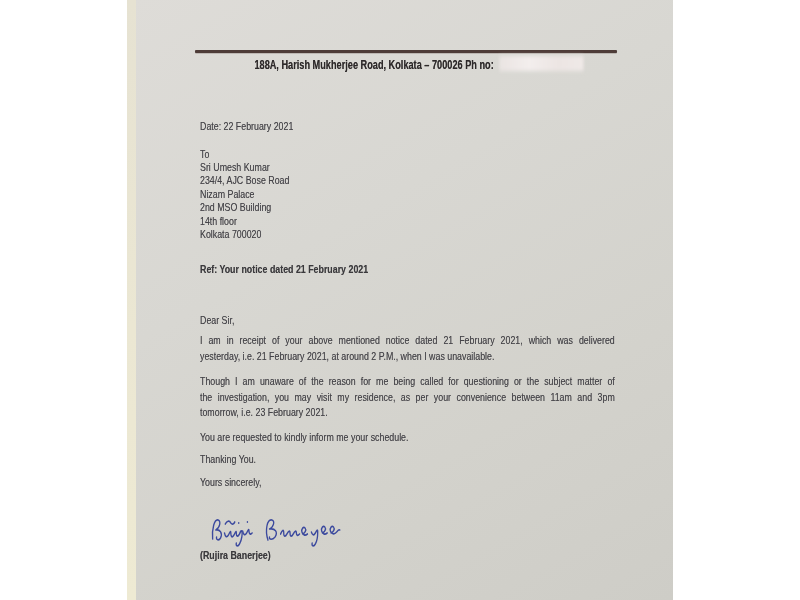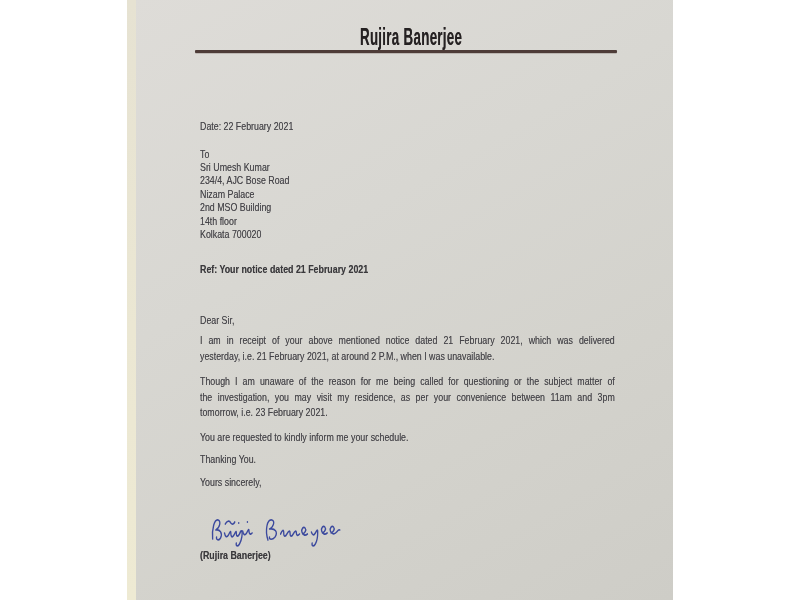--- a/index.html
+++ b/index.html
@@ -119,24 +119,24 @@
   .signature-wrap { margin-top: 22px; margin-left: 8px; height: 38px; }
   .printed-name { margin-top: -2px; font-weight: bold; color: #3a393c; }
 </style>
 </head>
 <body>
 
 <div class="stage">
   <div class="photo">
     <div class="paper-edge"></div>
 
-    <div class="lh-name-row">
-      <span class="lh-name">Rujira Banerjee</span>
+    <div class="lh-rule"></div>
+    <div class="lh-addr-row">
+      <span class="lh-addr"><span>188A, Harish Mukherjee Road, Kolkata – 700026 Ph no:</span><span class="redacted"></span></span>
     </div>
-    <div class="lh-rule"></div>
 
     <div class="body-block">
       <div class="date-line">Date: 22 February 2021</div>
 
       <div class="recipient">
         <div>To</div>
         <div>Sri Umesh Kumar</div>
         <div>234/4, AJC Bose Road</div>
         <div>Nizam Palace</div>
         <div>2nd MSO Building</div>

